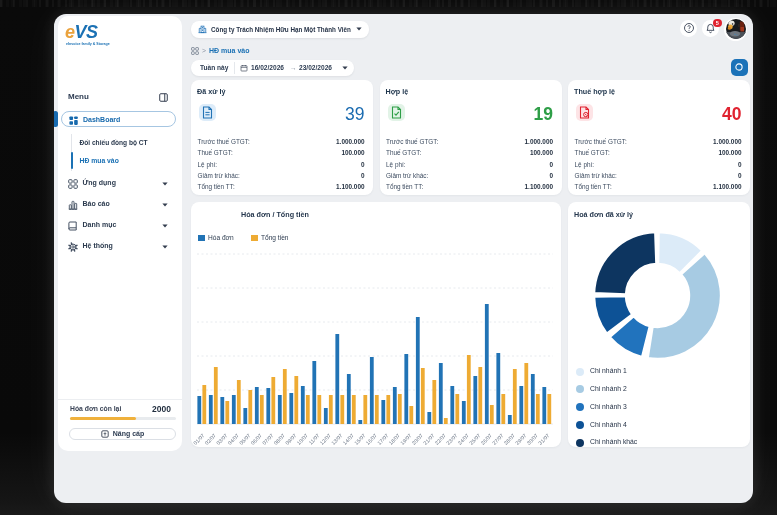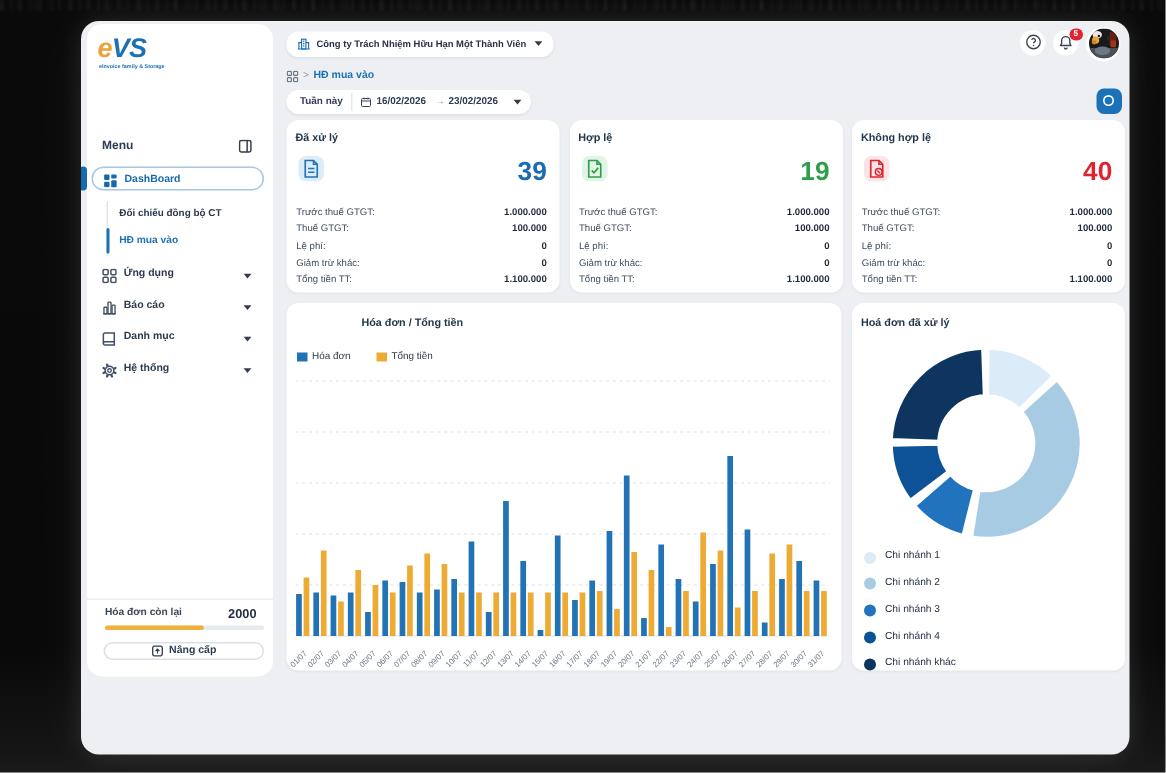--- a/index.html
+++ b/index.html
@@ -219,21 +219,21 @@
 <div class="card" style="left:137px;top:66px;width:182px;height:115px;">
   <div style="position:absolute;left:6px;top:7px;font-size:7.2px;font-weight:bold;color:#21374e;">Đã xử lý</div>
   <div style="position:absolute;left:8px;top:24px;width:17px;height:17px;border-radius:5px;background:#ddecf9;display:flex;align-items:center;justify-content:center;">
         <svg width="11" height="13" viewBox="0 0 11 13">
           <path d="M1.5 1 H7 L9.5 3.5 V12 H1.5 Z" fill="none" stroke="#2173b5" stroke-width="1.1"></path>
           <path d="M7 1 V3.5 H9.5" fill="none" stroke="#2173b5" stroke-width="1.1"></path>
           <line x1="3.4" y1="6.4" x2="7.6" y2="6.4" stroke="#2173b5" stroke-width="1"></line>
           <line x1="3.4" y1="8.8" x2="7.6" y2="8.8" stroke="#2173b5" stroke-width="1"></line>
         </svg>
       </div>
-  <div style="position:absolute;right:8.5px;top:24px;font-size:17.5px;font-weight:bold;color:#1a6bb0;">39</div>
+  <div style="position:absolute;right:8.5px;top:24px;font-size:17.5px;font-weight:normal;color:#1a6bb0;">39</div>
   <div style="position:absolute;left:6.5px;top:58.0px;font-size:6.4px;color:#3d4c60;">Trước thuế GTGT:</div>
       <div style="position:absolute;right:8.5px;top:58.0px;font-size:6.4px;font-weight:bold;color:#1f2c3d;">1.000.000</div>
       <div style="position:absolute;left:6.5px;top:69.3px;font-size:6.4px;color:#3d4c60;">Thuế GTGT:</div>
       <div style="position:absolute;right:8.5px;top:69.3px;font-size:6.4px;font-weight:bold;color:#1f2c3d;">100.000</div>
       <div style="position:absolute;left:6.5px;top:80.6px;font-size:6.4px;color:#3d4c60;">Lệ phí:</div>
       <div style="position:absolute;right:8.5px;top:80.6px;font-size:6.4px;font-weight:bold;color:#1f2c3d;">0</div>
       <div style="position:absolute;left:6.5px;top:91.9px;font-size:6.4px;color:#3d4c60;">Giảm trừ khác:</div>
       <div style="position:absolute;right:8.5px;top:91.9px;font-size:6.4px;font-weight:bold;color:#1f2c3d;">0</div>
       <div style="position:absolute;left:6.5px;top:103.2px;font-size:6.4px;color:#3d4c60;">Tổng tiền TT:</div>
       <div style="position:absolute;right:8.5px;top:103.2px;font-size:6.4px;font-weight:bold;color:#1f2c3d;">1.100.000</div>
@@ -253,21 +253,21 @@
       <div style="position:absolute;left:6.5px;top:69.3px;font-size:6.4px;color:#3d4c60;">Thuế GTGT:</div>
       <div style="position:absolute;right:8.5px;top:69.3px;font-size:6.4px;font-weight:bold;color:#1f2c3d;">100.000</div>
       <div style="position:absolute;left:6.5px;top:80.6px;font-size:6.4px;color:#3d4c60;">Lệ phí:</div>
       <div style="position:absolute;right:8.5px;top:80.6px;font-size:6.4px;font-weight:bold;color:#1f2c3d;">0</div>
       <div style="position:absolute;left:6.5px;top:91.9px;font-size:6.4px;color:#3d4c60;">Giảm trừ khác:</div>
       <div style="position:absolute;right:8.5px;top:91.9px;font-size:6.4px;font-weight:bold;color:#1f2c3d;">0</div>
       <div style="position:absolute;left:6.5px;top:103.2px;font-size:6.4px;color:#3d4c60;">Tổng tiền TT:</div>
       <div style="position:absolute;right:8.5px;top:103.2px;font-size:6.4px;font-weight:bold;color:#1f2c3d;">1.100.000</div>
 </div>
     <div class="card" style="left:514px;top:66px;width:182px;height:115px;">
-  <div style="position:absolute;left:6px;top:7px;font-size:7.2px;font-weight:bold;color:#21374e;">Không hợp lệ</div>
+  <div style="position:absolute;left:6px;top:7px;font-size:7.2px;font-weight:bold;color:#21374e;">Thuế hợp lệ</div>
   <div style="position:absolute;left:8px;top:24px;width:17px;height:17px;border-radius:5px;background:#fde4e6;display:flex;align-items:center;justify-content:center;">
         <svg width="11" height="13" viewBox="0 0 11 13">
           <path d="M1.5 1 H7 L9.5 3.5 V12 H1.5 Z" fill="none" stroke="#e02330" stroke-width="1.1"></path>
           <path d="M7 1 V3.5 H9.5" fill="none" stroke="#e02330" stroke-width="1.1"></path>
           <circle cx="6.8" cy="8.6" r="2.2" fill="none" stroke="#e02330" stroke-width="1"></circle>
           <line x1="5.9" y1="7.7" x2="7.7" y2="9.5" stroke="#e02330" stroke-width="1"></line>
         </svg>
       </div>
   <div style="position:absolute;right:8.5px;top:24px;font-size:17.5px;font-weight:bold;color:#e02330;">40</div>
   <div style="position:absolute;left:6.5px;top:58.0px;font-size:6.4px;color:#3d4c60;">Trước thuế GTGT:</div>

